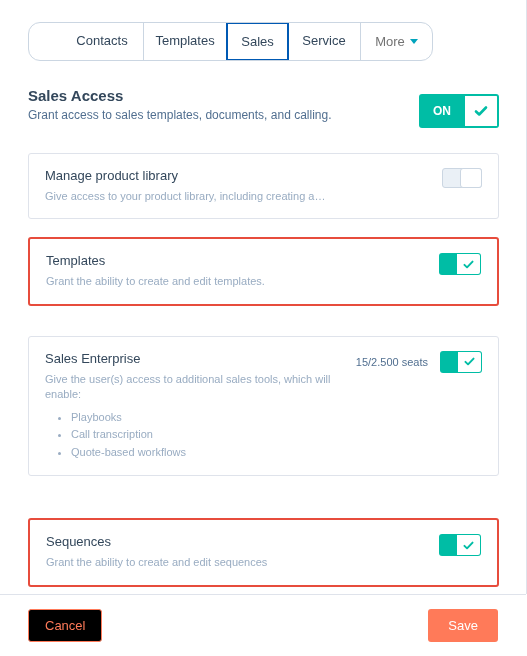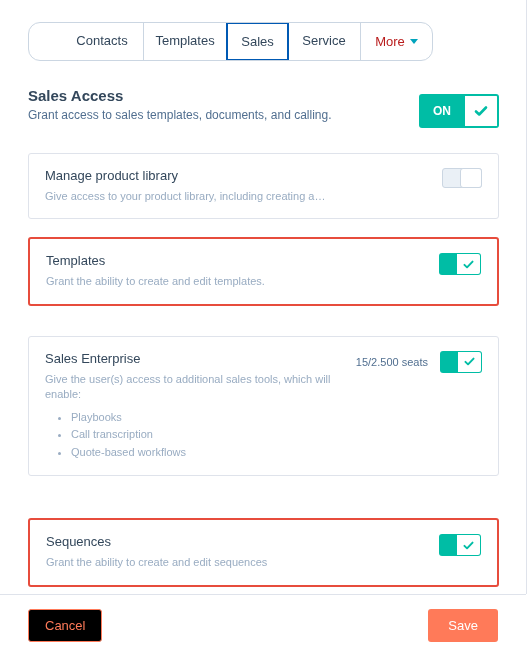--- a/index.html
+++ b/index.html
@@ -45,21 +45,21 @@
     font-size: 13px;
     color:#33475b;
     cursor:pointer;
     border-right:1px solid #cbd6e2;
   }
   .tab:last-child { border-right:none; }
   .tab.contacts { width: 90px; }
   .tab.marketing { width: 90px; }
   .tab.sales { width: 68px; }
   .tab.service { width: 79px; }
-  .tab.more { width: 77px; color:#b91c1c; display:flex; gap:5px; align-items:center; justify-content:center;}
+  .tab.more { width: 77px; color:#737373; display:flex; gap:5px; align-items:center; justify-content:center;}
   .tab.sales.active { border:2px solid #0059b3; margin:-1px; font-weight:400; position:relative; z-index:1; background:#fff;}
   .mini-caret {
     width:0; height:0; border-left:4px solid transparent; border-right:4px solid transparent;
     border-top:5px solid #00a4bd;
   }
   .section-head { margin-top: 26px; display:flex; justify-content:space-between; align-items:flex-start;}
   .section-head h3 { font-size: 15px; font-weight:700; color:#33475b; margin-bottom:4px;}
   .section-head p { font-size: 12px; color:#516f90; }
   .big-toggle {
     display:flex; align-items:center; height:48px;

